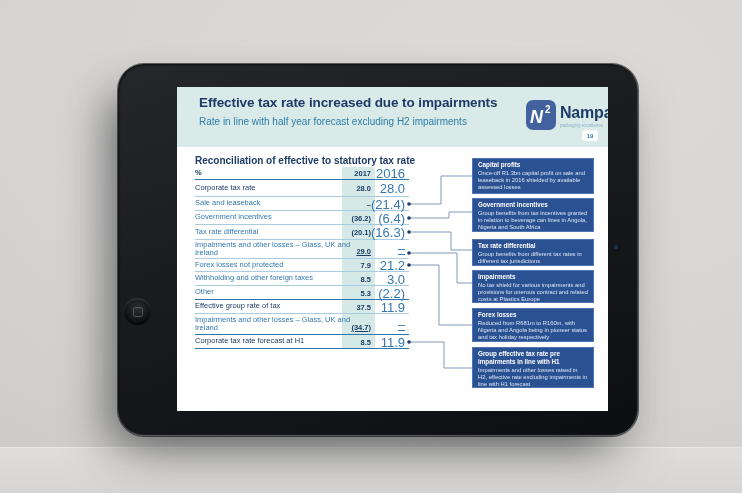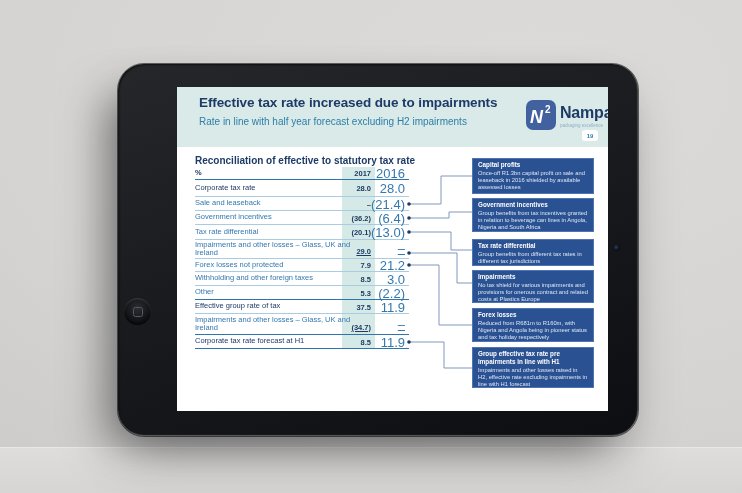--- a/index.html
+++ b/index.html
@@ -117,21 +117,21 @@
             <div class="v16">(21.4)</div>
           </div>
           <div class="row h14 sepL">
             <div class="label">Government incentives</div>
             <div class="v17">(36.2)</div>
             <div class="v16">(6.4)</div>
           </div>
           <div class="row h15 sepL">
             <div class="label">Tax rate differential</div>
             <div class="v17">(20.1)</div>
-            <div class="v16">(13.0)</div>
+            <div class="v16">(16.3)</div>
           </div>
           <div class="row two h19 sepL">
             <div class="label">Impairments and other losses – Glass, UK and Ireland</div>
             <div class="v17">29.0</div>
             <div class="v16">–</div>
           </div>
           <div class="row h13 sepL">
             <div class="label">Forex losses not protected</div>
             <div class="v17">7.9</div>
             <div class="v16">21.2</div>

